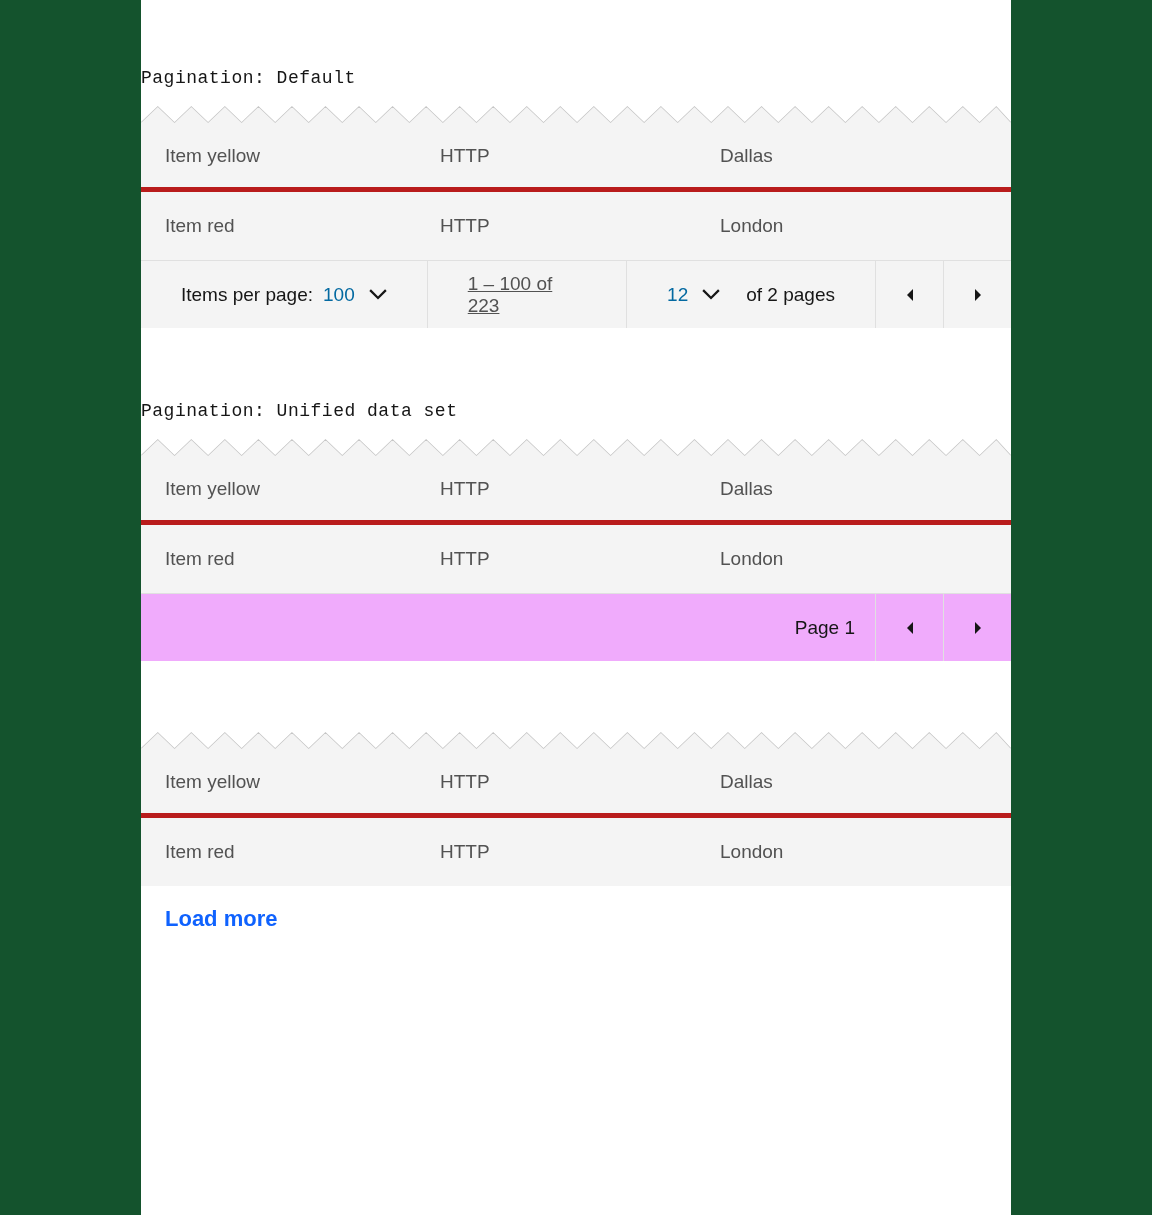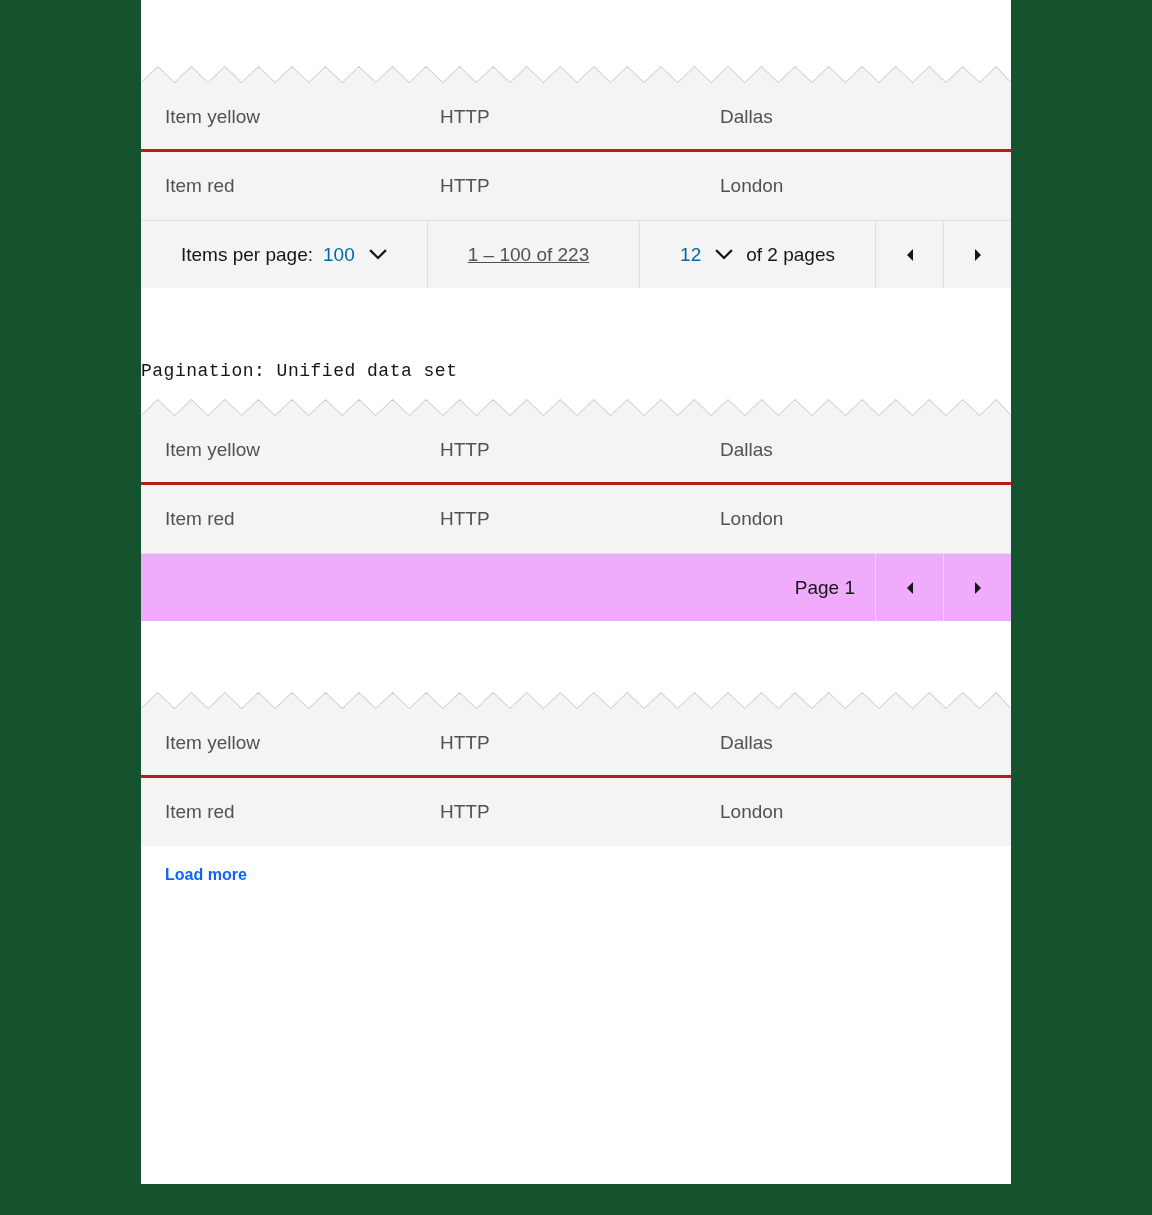--- a/index.html
+++ b/index.html
@@ -43,21 +43,21 @@
       display: block;
       width: 100%;
       height: 24px;
     }
     .table {
       width: 100%;
       background: #f4f4f4;
     }
     .row {
       display: flex;
-      border-bottom: 3px solid #b91c1c;
+      border-bottom: 5px solid #b91c1c;
       height: 68px;
       align-items: center;
       padding: 0 24px;
     }
     .row:last-child { border-bottom: none; }
     .cell {
       color: #525252;
       font-size: 19px;
     }
     .cell-1 { flex: 0 0 275px; }
@@ -76,21 +76,21 @@
       height: 100%;
       padding: 0 40px;
       border-right: 1px solid #e0e0e0;
       font-size: 19px;
       color: #161616;
     }
     .pg-segment.no-border { border-right: none; }
     .pg-segment .muted { color: #525252; text-decoration: underline; }
     .items-per-page { flex: 0 0 auto; gap: 10px; }
     .items-count { flex: 1; color: #525252; }
-    .page-select { flex: 0 0 auto; gap: 13px; justify-content: space-between; }
+    .page-select { flex: 0 0 auto; gap: 26px; justify-content: space-between; }
     .nav-btn {
       width: 68px;
       height: 100%;
       display: flex;
       align-items: center;
       justify-content: center;
       border-left: 1px solid #e0e0e0;
       cursor: pointer;
     }
     .nav-btn svg { width: 10px; height: 14px; }
@@ -118,33 +118,34 @@
     .page-label {
       padding: 0 20px;
       font-size: 19px;
       color: #161616;
     }
     .load-more {
       display: inline-block;
       margin-top: 20px;
       margin-left: 24px;
       color: #0f62fe;
-      font-size: 16px;
+      font-size: 22px;
       font-weight: 600;
       text-decoration: none;
       cursor: pointer;
     }
     .bold-val { font-weight: 400; color: #0369a1; }
   </style>
 </head>
 <body>
 
 <div class="container">
 
   <div class="section">
+    <div class="section-label">Pagination: Default</div>
     <div class="table-wrap">
       <div class="zigzag">
         <svg viewBox="0 0 830 24" preserveAspectRatio="none">
           <polyline points="0,22 16,6 32,22 48,6 64,22 80,6 96,22 112,6 128,22 144,6 160,22 176,6 192,22 208,6 224,22 240,6 256,22 272,6 288,22 304,6 320,22 336,6 352,22 368,6 384,22 400,6 416,22 432,6 448,22 464,6 480,22 496,6 512,22 528,6 544,22 560,6 576,22 592,6 608,22 624,6 640,22 656,6 672,22 688,6 704,22 720,6 736,22 752,6 768,22 784,6 800,22 816,6 830,22" fill="none" stroke="#c6c6c6" stroke-width="1.5"></polyline>
           <polygon points="0,0 0,22 16,6 32,22 48,6 64,22 80,6 96,22 112,6 128,22 144,6 160,22 176,6 192,22 208,6 224,22 240,6 256,22 272,6 288,22 304,6 320,22 336,6 352,22 368,6 384,22 400,6 416,22 432,6 448,22 464,6 480,22 496,6 512,22 528,6 544,22 560,6 576,22 592,6 608,22 624,6 640,22 656,6 672,22 688,6 704,22 720,6 736,22 752,6 768,22 784,6 800,22 816,6 830,22 830,0" fill="#ffffff"></polygon>
         </svg>
       </div>
       <div class="table">
         <div class="row">
           <div class="cell cell-1">Item yellow</div>

